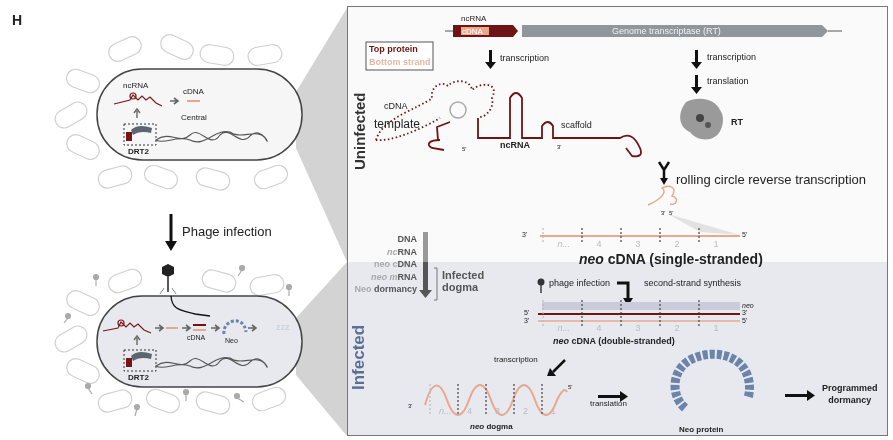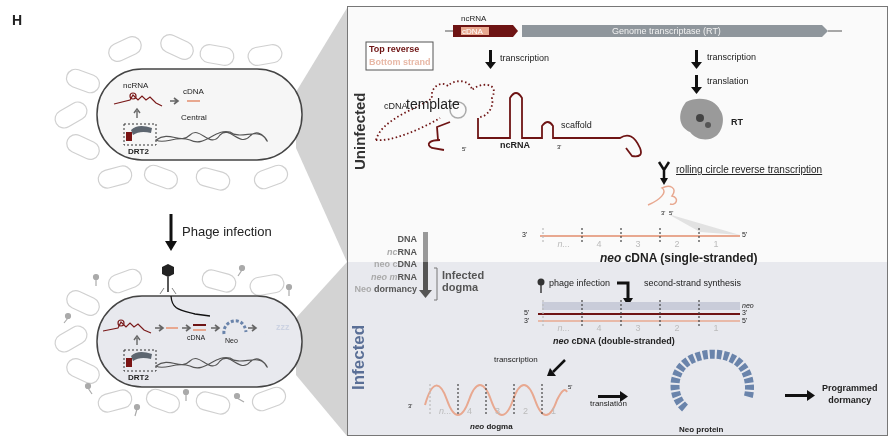--- a/index.html
+++ b/index.html
@@ -208,49 +208,49 @@
       <line x1="486" x2="486" y1="384" y2="414"></line>
       <line x1="514" x2="514" y1="384" y2="414"></line>
       <line x1="542" x2="542" y1="384" y2="414"></line>
     </g>
 </svg>
 
 <div class="t" style="left:461px;top:14px;font-size:8px;">ncRNA</div>
 <div class="t" style="left:462px;top:27px;font-size:8px;color:#fff;">cDNA</div>
 <div class="t" style="left:612px;top:26px;font-size:9px;color:#f2f2f2;">Genome transcriptase (RT)</div>
 
-<div class="t" style="left:369px;top:44px;font-size:9px;font-weight:bold;color:#6e1414;">Top reverse</div>
+<div class="t" style="left:369px;top:44px;font-size:9px;font-weight:bold;color:#6e1414;">Top protein</div>
 <div class="t" style="left:369px;top:57px;font-size:9px;font-weight:bold;color:#e8b8a6;">Bottom strand</div>
 
 <div class="t" style="left:500px;top:53px;font-size:9px;">transcription</div>
 <div class="t" style="left:707px;top:52px;font-size:9px;">transcription</div>
 <div class="t" style="left:707px;top:76px;font-size:9px;">translation</div>
 
 <div class="t" style="left:384px;top:101px;font-size:9px;text-align:center;">cDNA</div>
-<div class="t" style="left:374px;top:96px;font-size:14px;margin-left:32px;">template</div>
+<div class="t" style="left:374px;top:117px;font-size:12px;">template</div>
 <div class="t" style="left:561px;top:120px;font-size:9px;">scaffold</div>
 <div class="t" style="left:500px;top:140px;font-size:9px;font-weight:bold;">ncRNA</div>
 <div class="t" style="left:462px;top:146px;font-size:6px;">5'</div>
 <div class="t" style="left:557px;top:144px;font-size:6px;">3'</div>
 
 <div class="t" style="left:731px;top:117px;font-size:9px;font-weight:bold;">RT</div>
-<div class="t" style="left:676px;top:164px;font-size:10px;text-decoration:underline;">rolling circle reverse transcription</div>
+<div class="t" style="left:676px;top:172px;font-size:13px;">rolling circle reverse transcription</div>
 <div class="t" style="left:661px;top:210px;font-size:6px;">3'</div>
 <div class="t" style="left:669px;top:210px;font-size:6px;">5'</div>
 
 <div class="t" style="left:522px;top:231px;font-size:7px;">3'</div>
 <div class="t" style="left:742px;top:231px;font-size:7px;">5'</div>
 <div id="ss-repeats">
     <div class="t" style="left: 557.5px; top: 239px; font-size: 9px; color: rgb(187, 187, 187); font-style: italic;">n...</div>
     <div class="t" style="left: 596.5px; top: 239px; font-size: 9px; color: rgb(187, 187, 187);">4</div>
     <div class="t" style="left: 635.5px; top: 239px; font-size: 9px; color: rgb(187, 187, 187);">3</div>
     <div class="t" style="left: 674.5px; top: 239px; font-size: 9px; color: rgb(187, 187, 187);">2</div>
     <div class="t" style="left: 713.5px; top: 239px; font-size: 9px; color: rgb(187, 187, 187);">1</div>
   </div>
-<div class="t" style="left:579px;top:251px;font-size:12px;font-weight:bold;margin-left:21px;"><i>neo</i><span> cDNA (single-stranded)</span></div>
+<div class="t" style="left:579px;top:251px;font-size:14px;font-weight:bold;"><i>neo</i><span> cDNA (single-stranded)</span></div>
 
 <div class="abs" style="left:350px;top:233px;width:67px;font-size:9px;font-weight:bold;text-align:right;line-height:12.5px;" id="cd-list">
     <div><span style="color: rgb(170, 170, 170);"></span><span style="color: rgb(85, 85, 85);">DNA</span></div>
     <div><span style="color: rgb(170, 170, 170); font-style: italic;">nc</span><span style="color: rgb(85, 85, 85);">RNA</span></div>
     <div><span style="color: rgb(170, 170, 170); ">neo c</span><span style="color: rgb(85, 85, 85);">DNA</span></div>
     <div><span style="color: rgb(170, 170, 170); font-style: italic;">neo m</span><span style="color: rgb(85, 85, 85);">RNA</span></div>
     <div><span style="color: rgb(170, 170, 170);">Neo </span><span style="color: rgb(85, 85, 85);">dormancy</span></div>
   </div>
 <div class="t" style="left:442px;top:269px;font-size:11px;font-weight:bold;color:#555;line-height:12px;">
     <div>Infected</div>

